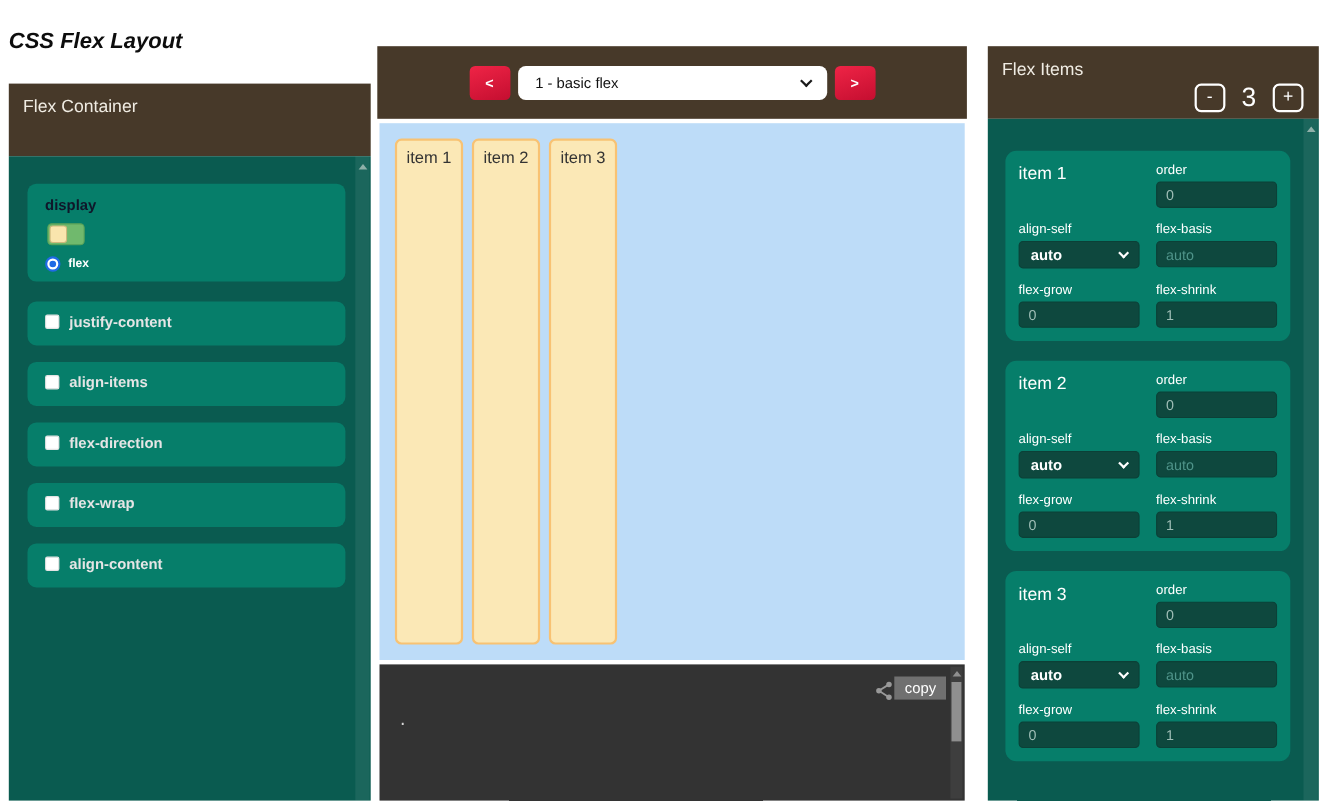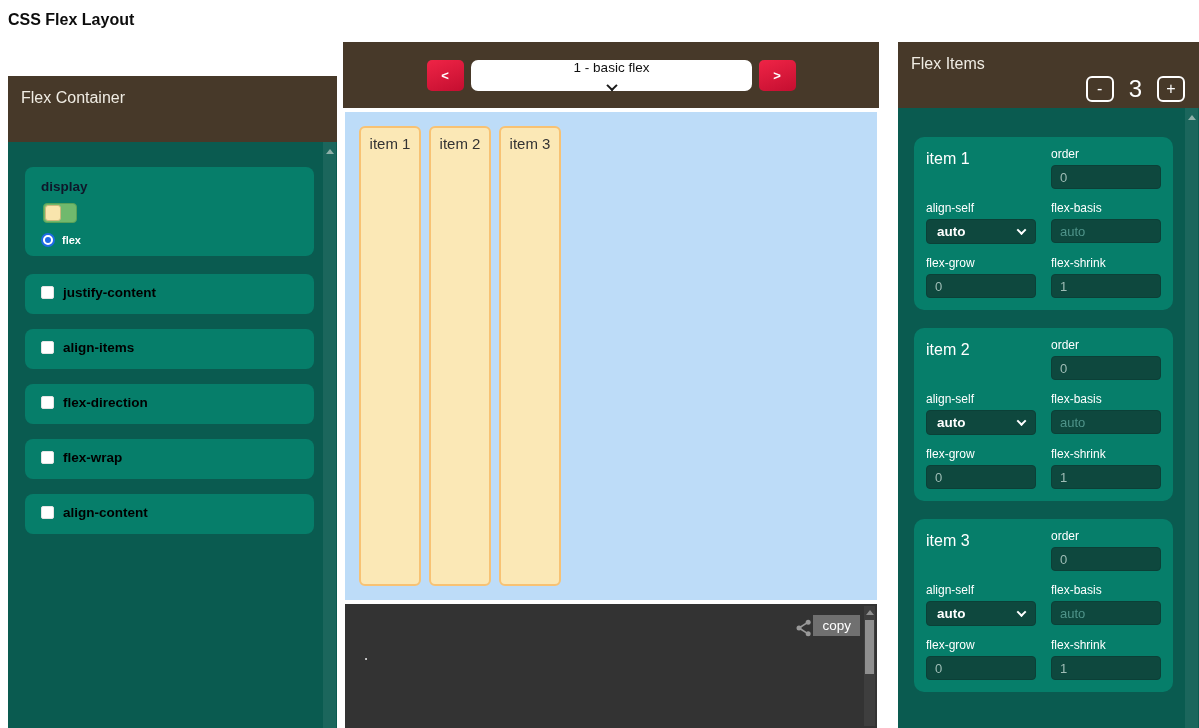--- a/index.html
+++ b/index.html
@@ -1,21 +1,21 @@
 <!DOCTYPE html>
 <html><head>
 <meta charset="utf-8">
 <style>
   * { margin:0; padding:0; box-sizing:border-box; }
   html,body { width:1199px; height:728px; }
   body {
     position:relative; background:#ffffff; overflow:hidden;
     font-family:"Liberation Sans", sans-serif;
   }
-  .page-title { position:absolute; left:8px; top:11px; font-size:16px; font-weight:bold; color:#0d0d0d; }
+  .page-title { position:absolute; left:8px; top:27px; font-size:20px; font-weight:bold; color:#0d0d0d;font-style:italic; }
 
   .panel { position:absolute; top:42px; bottom:0; }
   .left-panel  { left:8px;   width:329px;margin-top:34px; }
   .mid-panel   { left:343px; width:536px; }
   .right-panel { left:898px; width:301px; }
 
   .panel-header { position:relative; height:66px; background:#473929; }
   .panel-title { position:absolute; left:13px; top:13px; font-size:16px; color:#f0ece3; }
 
   .panel-body { position:absolute; top:66px; left:0; right:0; bottom:0; background:#0a5b50; overflow:hidden; }
@@ -33,28 +33,28 @@
   .toggle-knob { position:absolute; left:1px; top:1px; width:16px; height:16px; background:#f9e5ad; border:1px solid #cdb87c; border-radius:3px; }
   .radio-row { margin-top:10px; display:flex; align-items:center; gap:7px; }
   .radio { position:relative; display:inline-block; width:14px; height:14px; border-radius:50%; background:#fff; border:2px solid #1f6ae5; }
   .radio.checked::after { content:""; position:absolute; left:50%; top:50%; width:6px; height:6px; border-radius:50%;
                           background:#1f6ae5; transform:translate(-50%,-50%); }
   .radio-label { font-weight:bold; font-size:11px; color:#fff; }
 
   .prop-card { height:40px; display:flex; align-items:center; gap:9px; padding-left:16px; padding-bottom:4px; margin-top:15px; }
   .prop-card.first { margin-top:18px; }
   .checkbox { width:13px; height:13px; background:#fff; border:1px solid #e4e4e4; border-radius:2px; flex:none; }
-  .prop-label { font-weight:bold; font-size:13.5px; color:#000000; }
+  .prop-label { font-weight:bold; font-size:13.5px; color:#e5e5e5; }
 
   
   .mid-header { display:flex; align-items:center; justify-content:center; gap:7px; }
   .nav-btn { width:37px; height:31px; border:none; border-radius:5px; color:#fff; font-size:13px; font-weight:bold;
              background:linear-gradient(160deg,#ef2446,#c40e30); cursor:pointer; font-family:inherit; }
   .demo-select { width:281px; height:31px; background:#fff; border-radius:7px; display:flex; align-items:center;
-                 justify-content:space-between; padding:0 15px 0 16px; font-size:13.5px; color:#111;flex-direction:column; }
+                 justify-content:space-between; padding:0 15px 0 16px; font-size:13.5px; color:#111; }
   .chev { width:8px; height:8px; border-right:2.5px solid #1a1a1a; border-bottom:2.5px solid #1a1a1a;
           transform:rotate(45deg) translate(-1px,-1px); }
 
   .flex-stage { position:absolute; top:70px; left:2px; right:2px; height:488px; background:#bddcf8; display:flex; padding:10px; }
   .flex-item { flex:none; width:62px; margin:4px; background:#fbe8b6; border:2px solid #f8c273; border-radius:6px;
                text-align:center; padding-top:7px; font-size:15px; color:#333; }
 
   .code-panel { position:absolute; top:562px; left:2px; right:2px; bottom:0; background:#333333; }
   .code-lines { padding:3px 0 0 17px; font-family:"DejaVu Sans Mono", monospace; font-size:13.5px; line-height:19.3px;
                 color:#d8d8d8; white-space:pre; }

